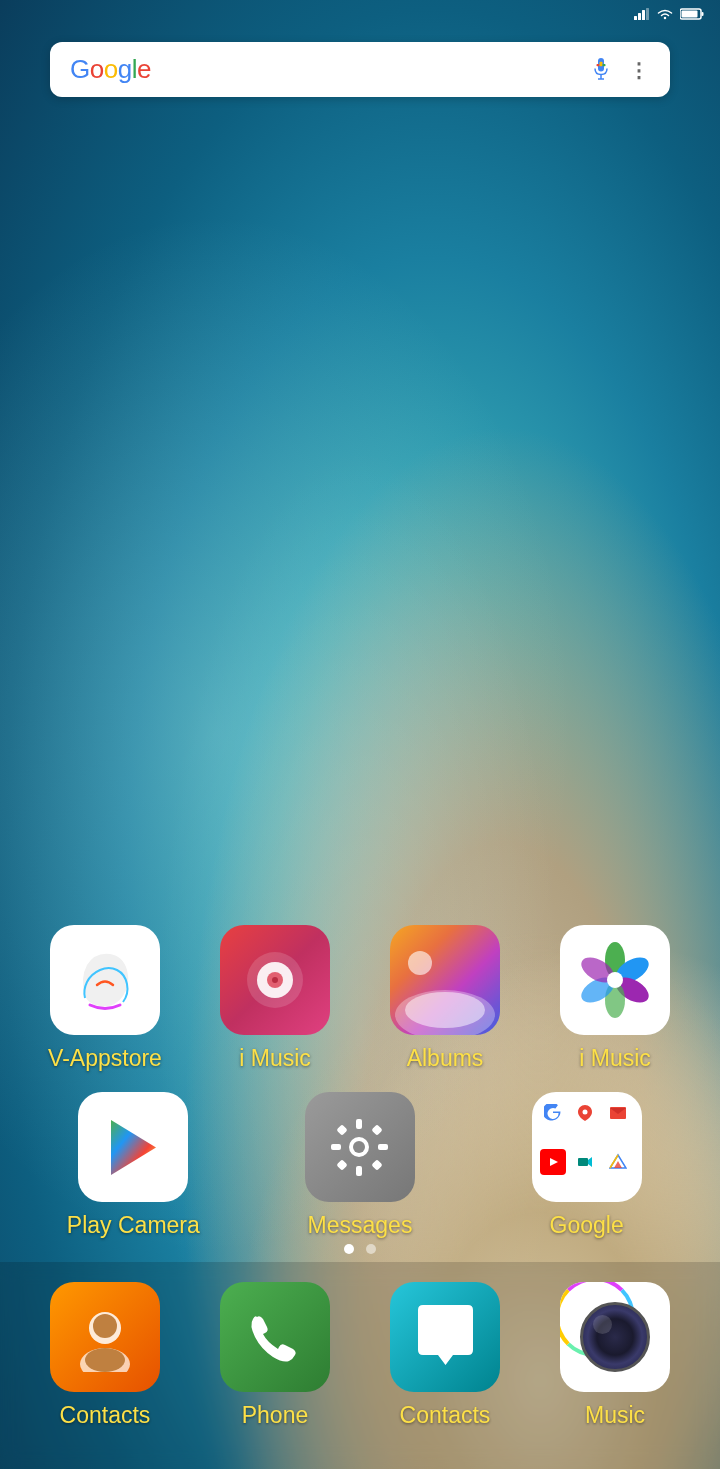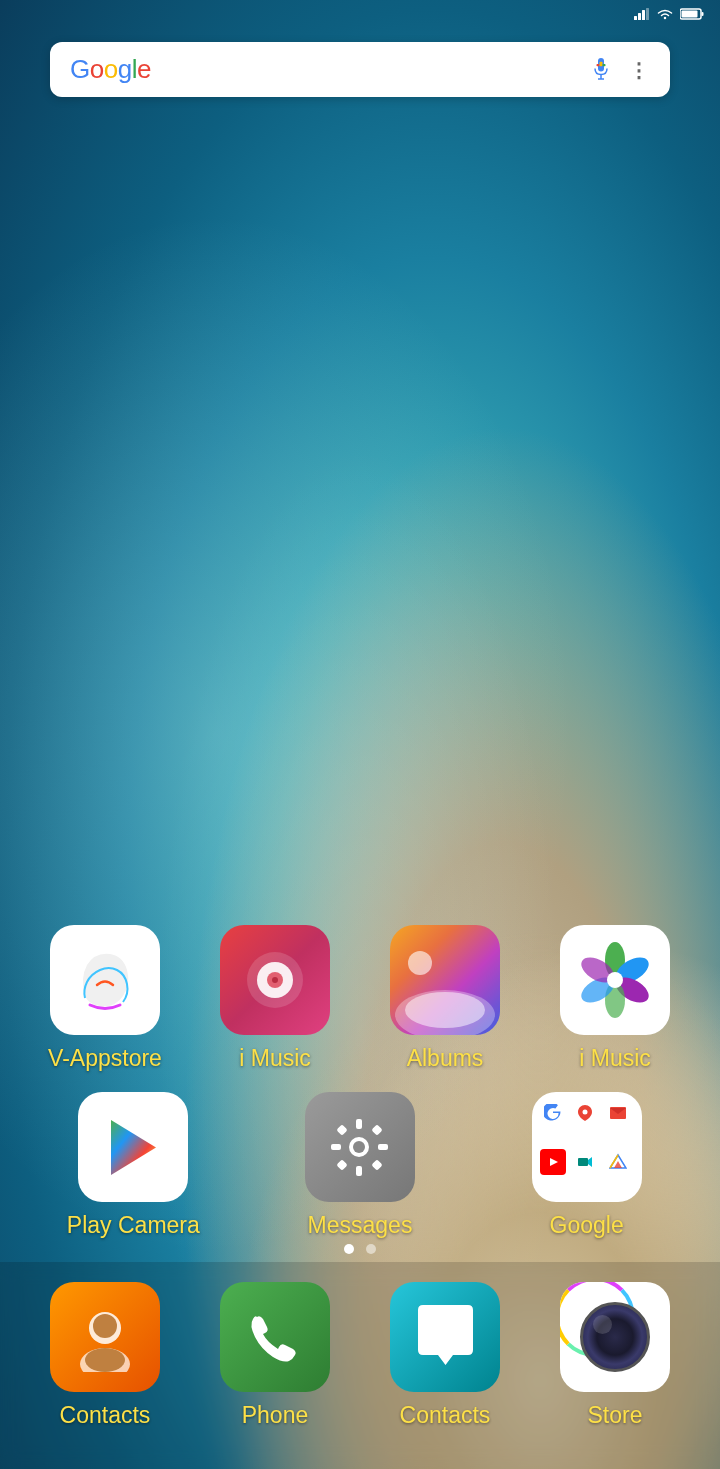--- a/index.html
+++ b/index.html
@@ -608,15 +608,15 @@
     <span class="app-label">Contacts</span>
   </div>
 
   <div class="app-item">
     <div class="app-icon icon-camera">
       <div style="position:relative;display:flex;align-items:center;justify-content:center;width:100%;height:100%;">
         <div class="camera-ring" style="position:absolute;width:80px;height:80px;border-radius:50%;border:4px solid transparent;border-top-color:#e040fb;border-right-color:#40c4ff;border-bottom-color:#69f0ae;border-left-color:#ffcc02;"></div>
         <div class="camera-lens"></div>
       </div>
     </div>
-    <span class="app-label">Store</span>
+    <span class="app-label">Music</span>
   </div>
 </div>
 
 </body></html>

